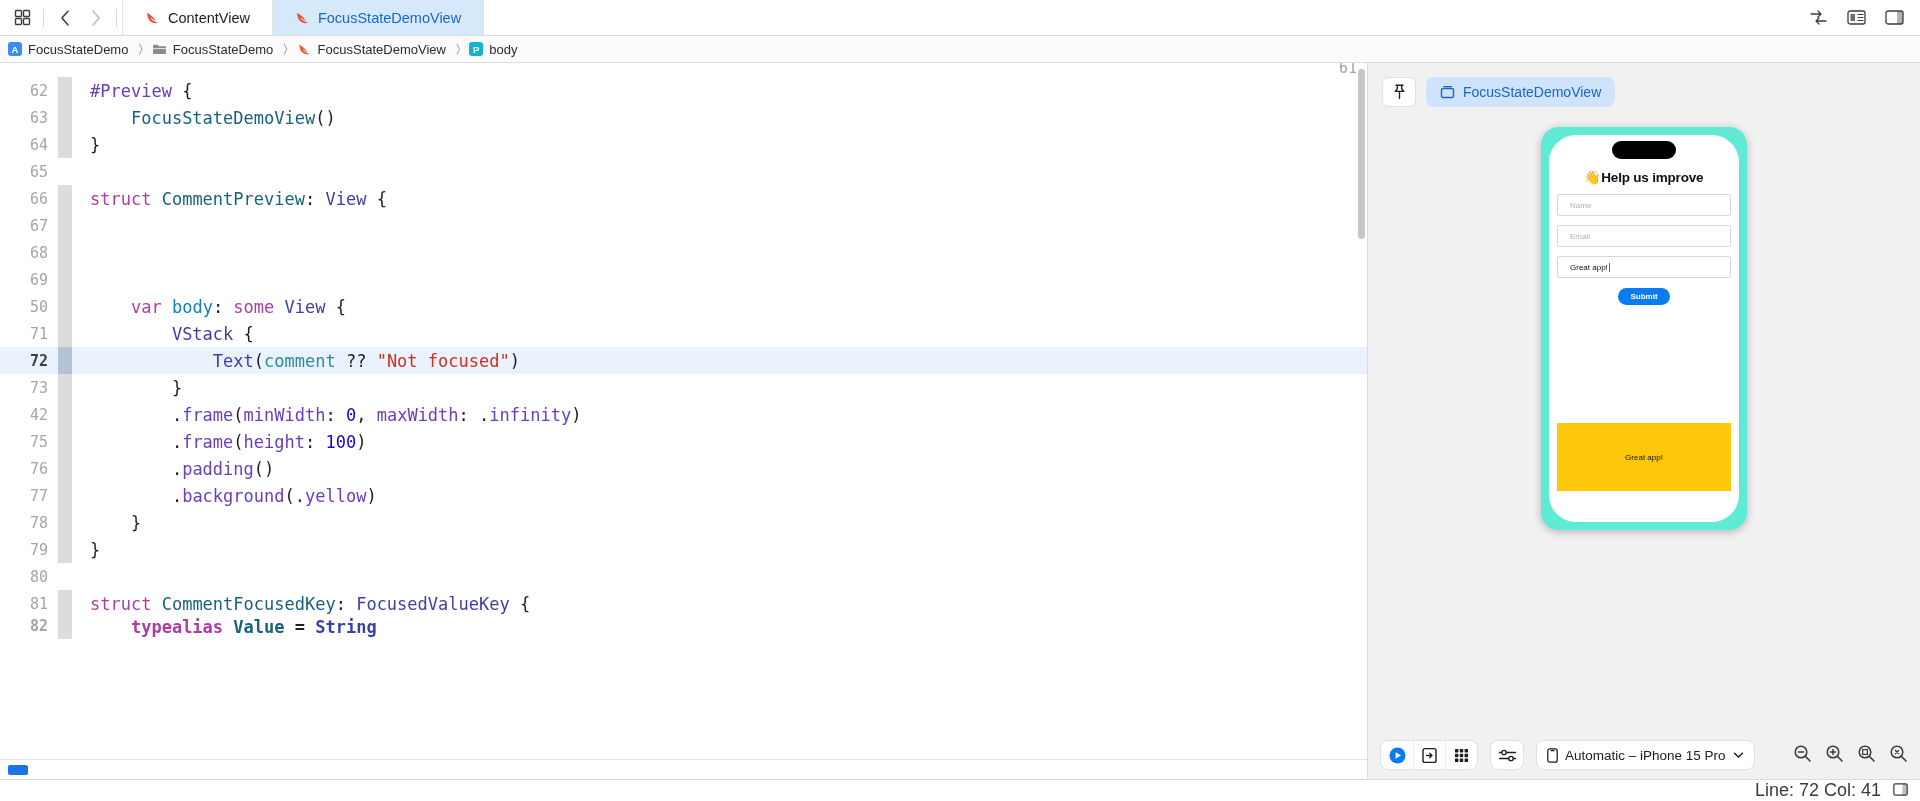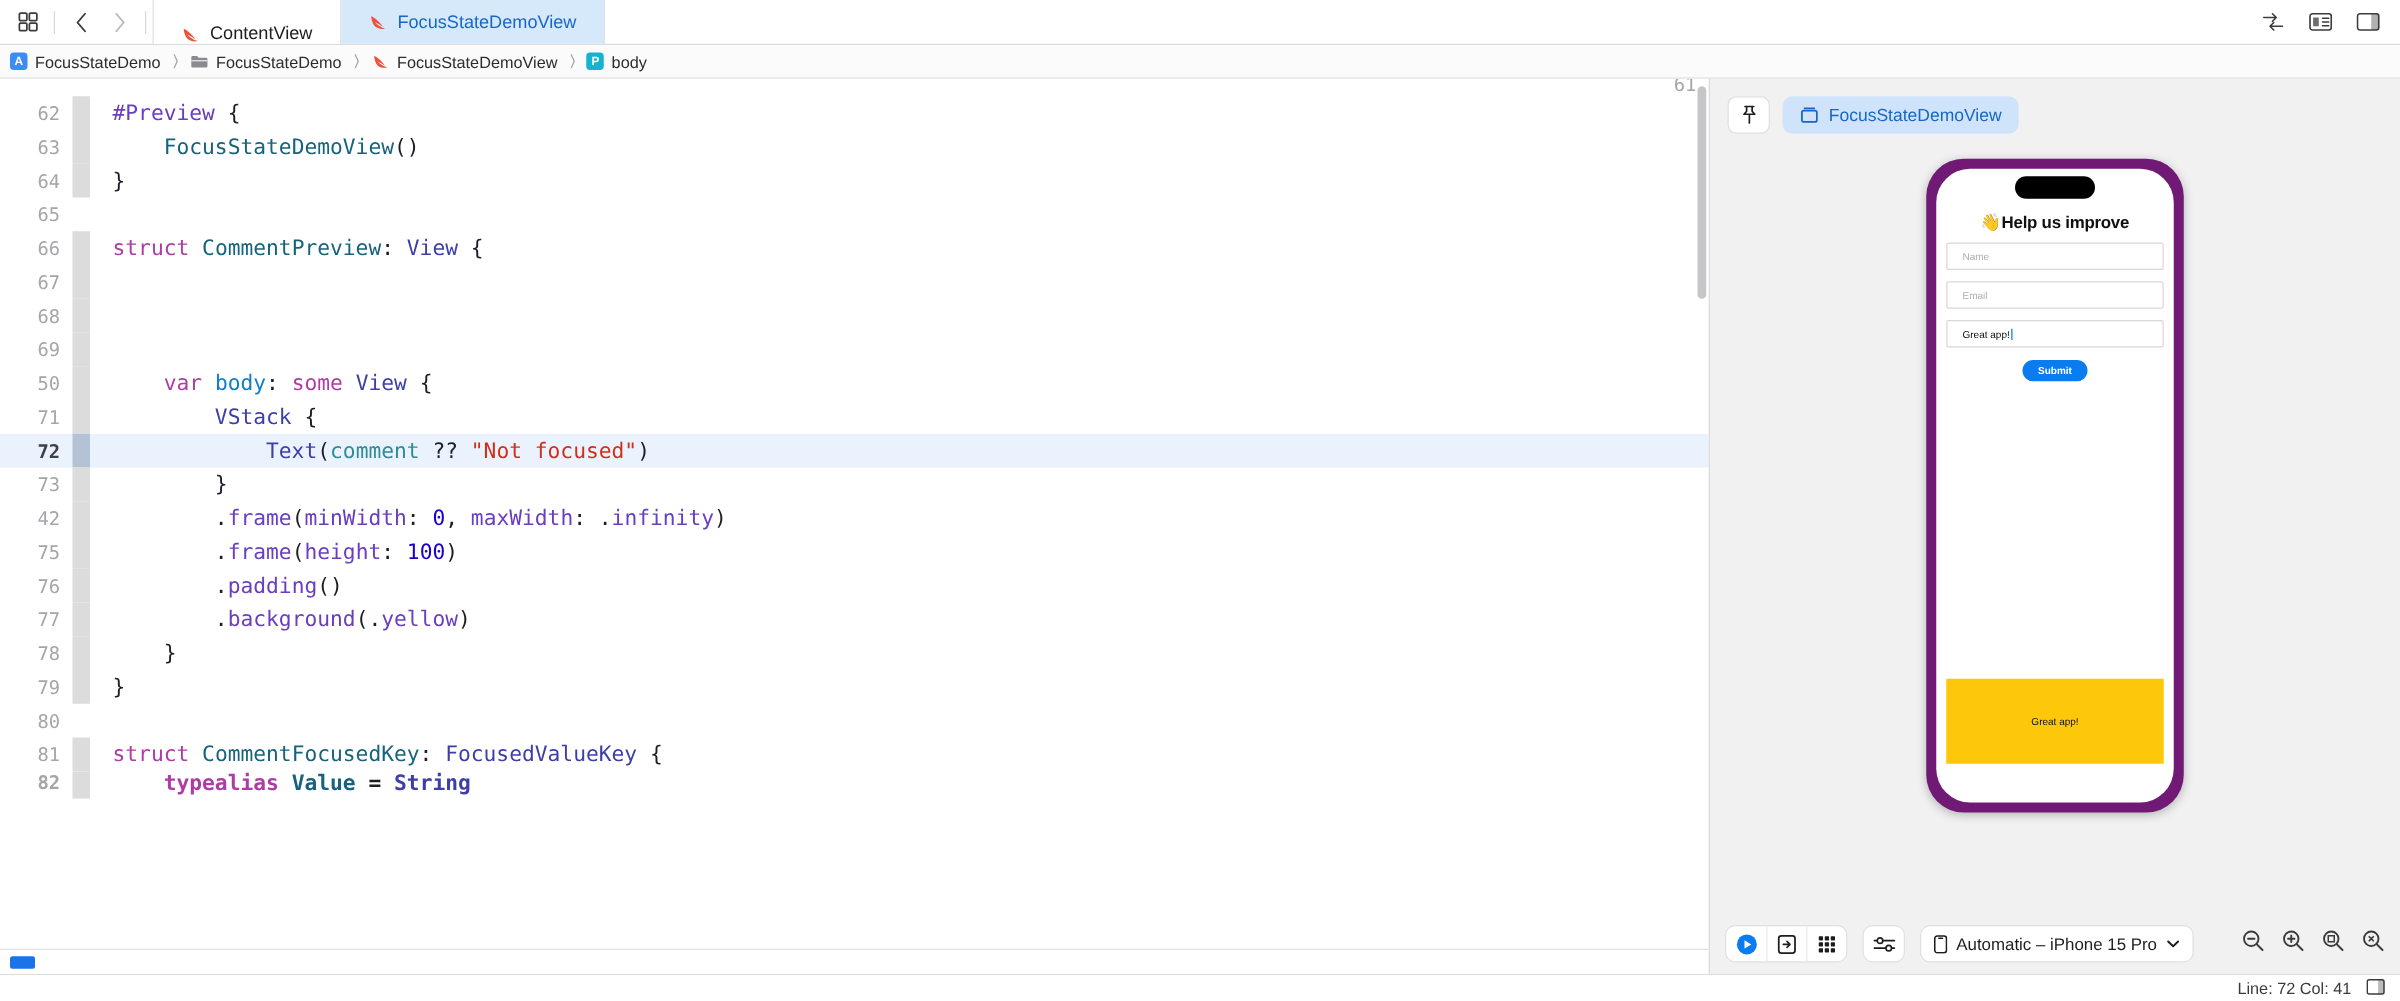--- a/index.html
+++ b/index.html
@@ -23,21 +23,21 @@
   }
   .icon-btn.dim { color:#b9b9b9; }
   .vsep { width:1px; height:18px; background:#d8d8d8; margin:0 5px; align-self:center; }
   .tabs { display:flex; align-items:stretch; }
   .tab {
     display:flex; align-items:center; gap:8px;
     padding: 0 22px; font-size: 14.5px; color:#1d1d1f;
     border-right: 1px solid #e2e2e2;
     background: #ffffff; min-width: 150px; justify-content:center;
   }
-  .tab.first { border-left: 1px solid #e2e2e2; align-items: flex-end; }
+  .tab.first { border-left: 1px solid #e2e2e2; }
   .tab.active { background:#d6e9fb; color:#1667c8; }
   .swift-ico { width:15px; height:15px; flex:0 0 15px; }
   .tb-right { margin-left:auto; display:flex; align-items:center; gap:10px; padding-right:12px; }
 
   
   .crumbbar {
     height: 27px; flex:0 0 27px; display:flex; align-items:center;
     padding-left: 8px; gap:5px; background:#fbfbfb;
     border-bottom:1px solid #dcdcdc; font-size:13px; color:#2c2c2e;
   }
@@ -103,21 +103,21 @@
     display:flex; align-items:center; justify-content:center; color:#1d1d1f;
   }
   .preview-pill {
     height:30px; display:flex; align-items:center; gap:8px; padding:0 14px;
     background:#cfe3fb; color:#1667c8; border-radius:8px; font-size:14px;
   }
   .canvas-stage { flex:1 1 auto; position:relative; display:flex; justify-content:center; padding-top:6px; }
 
   
   .phone {
-    width:206px; height:523px; border-radius:30px; background:#701a75;
+    width:206px; height:403px; border-radius:18px; background:#5eead4;
     padding:8px; position:relative; box-shadow:0 2px 8px rgba(0,0,0,.25);
   }
   .phone-screen {
     width:100%; height:100%; background:#fff; border-radius:27px;
     overflow:hidden; position:relative; display:flex; flex-direction:column;
   }
   .dyn-island {
     position:absolute; top:6px; left:50%; transform:translateX(-50%);
     width:64px; height:18px; background:#000; border-radius:10px;
   }
@@ -162,21 +162,21 @@
   .device-sel {
     height:30px; background:#fff; border:1px solid #e0e0e0; border-radius:8px;
     display:flex; align-items:center; gap:7px; padding:0 10px; font-size:13.5px; color:#1d1d1f;
   }
   .zoomgroup { margin-left:auto; display:flex; align-items:center; gap:13px; color:#3b3b3d; }
 
   
   .statusbar {
     height:22px; flex:0 0 22px; display:flex; align-items:center; justify-content:flex-end;
     gap:12px; padding-right:12px; border-top:1px solid #dcdcdc; background:#fff;
-    font-size:13px; color:#3b3b3d;
+    font-size:18px; color:#3b3b3d;
   }
 </style>
 </head>
 <body>
 
 <div class="app">
 
   <div class="tabbar">
     <div class="tb-left">
       <div class="icon-btn">

